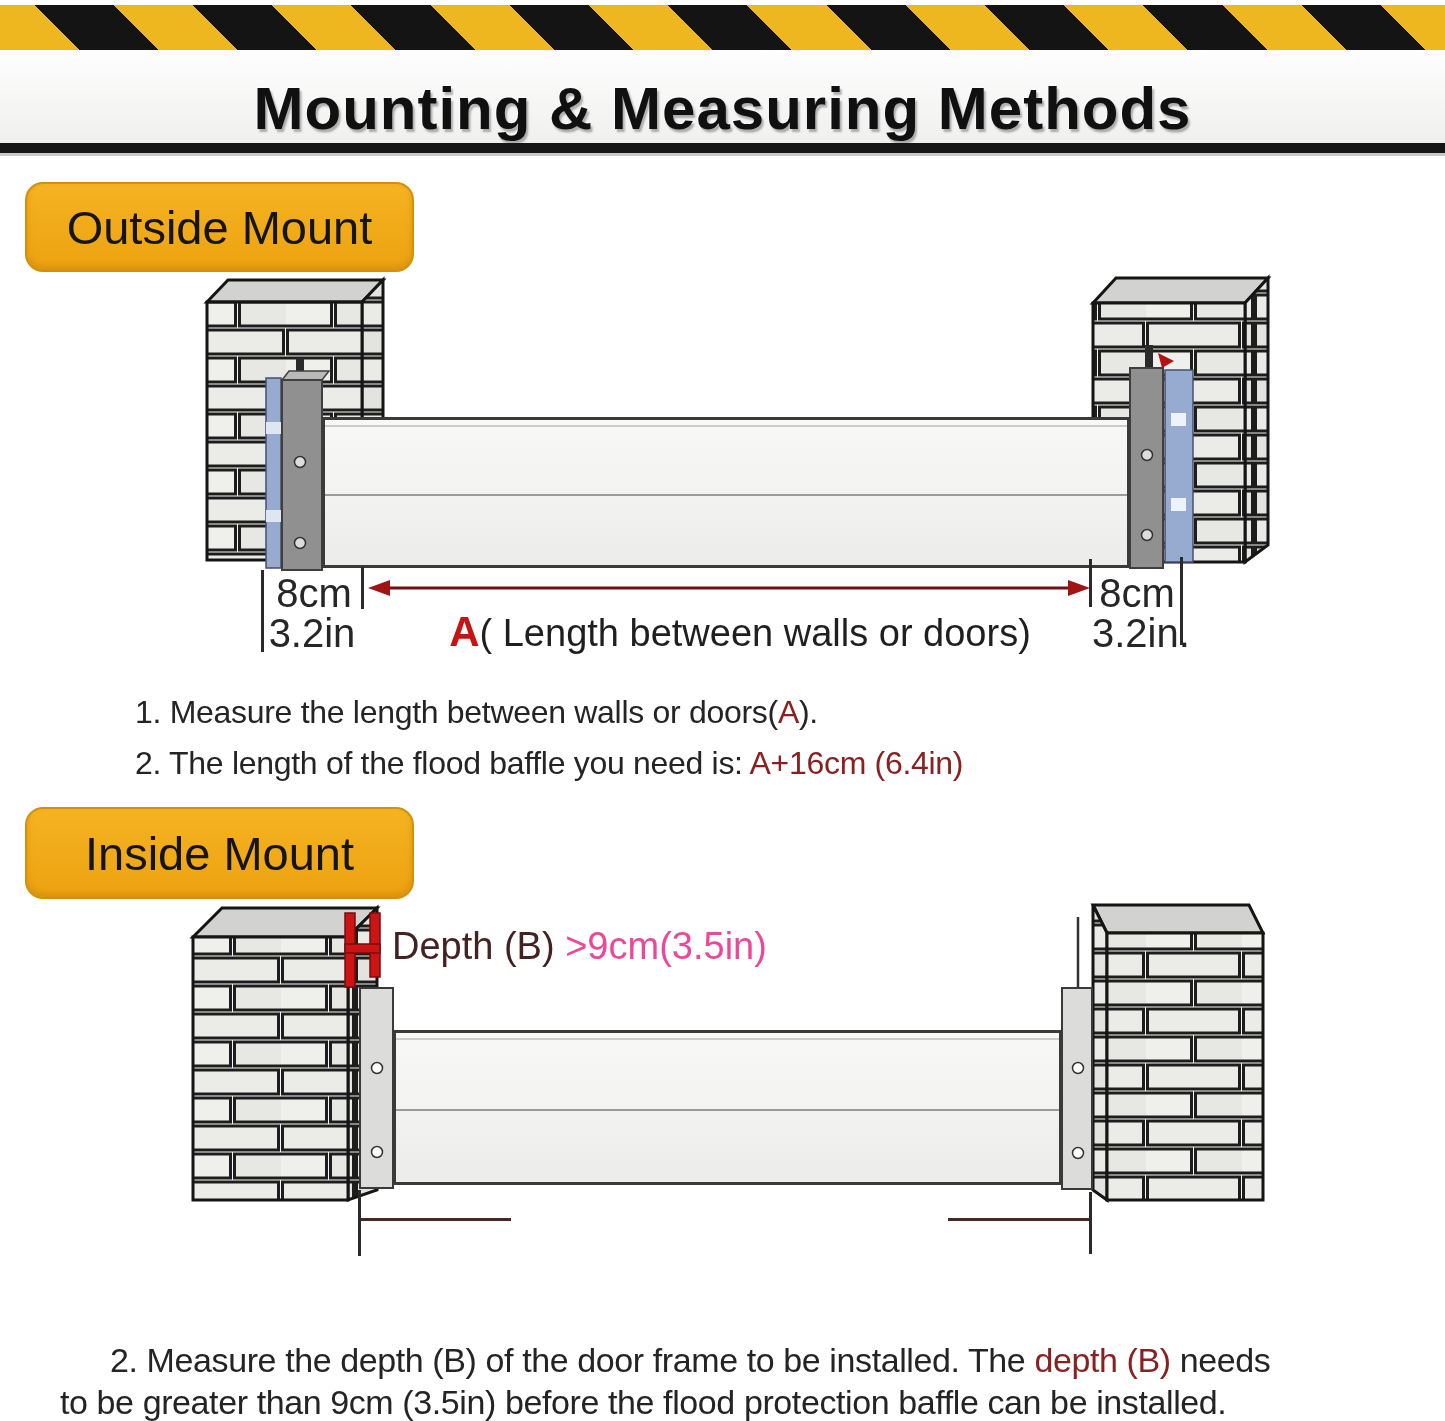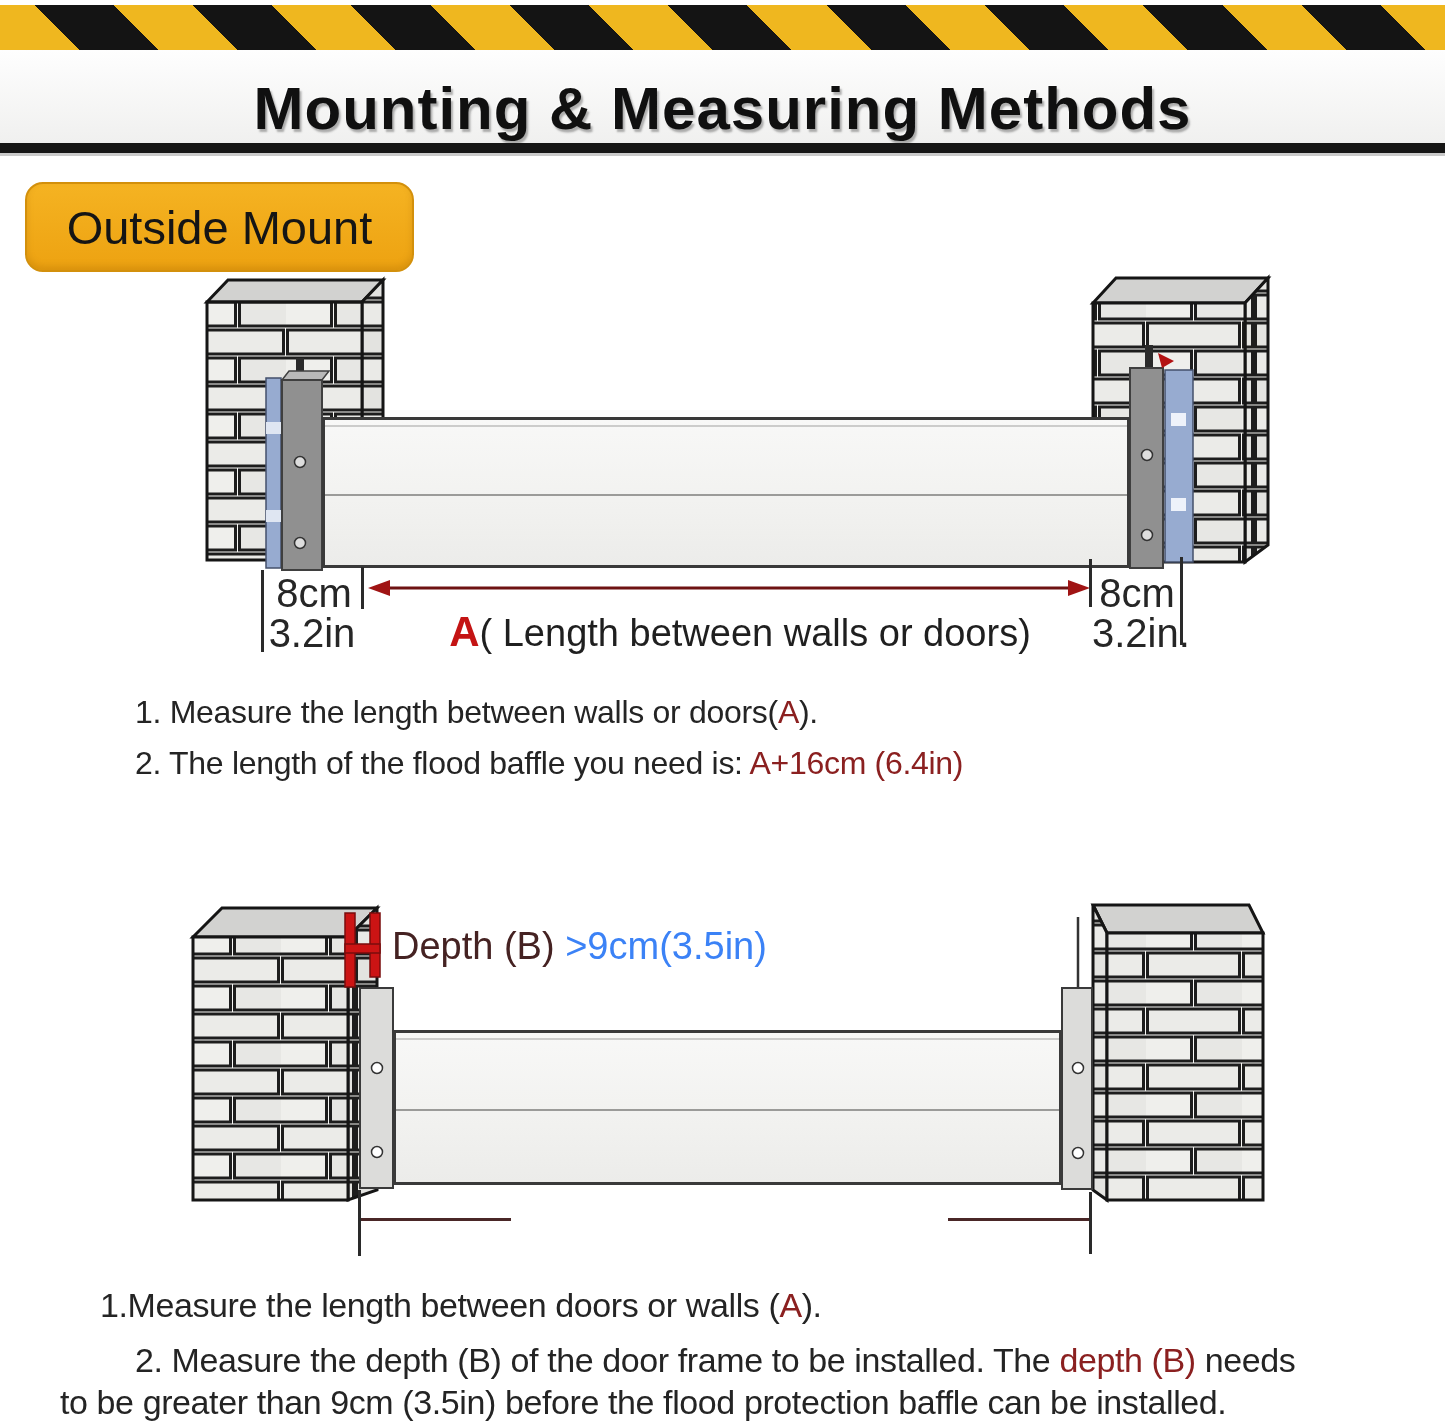--- a/index.html
+++ b/index.html
@@ -30,21 +30,21 @@
   .baffle .split{position:absolute;left:0;right:0;height:2px;background:#9b9b99;}
 
   
   .tick{background:#2a2a2a;width:3px;}
   .dimseg{background:#4a2727;height:3px;}
   .dimtxt{font-size:40px;color:#262626;text-align:center;line-height:1.0;}
   .measure-label{font-size:38px;color:#1f1f1f;text-align:center;white-space:nowrap;}
   .redA{color:#c41414;font-weight:700;font-size:42px;}
   .maroon{color:#8b2020;}
   .darkmaroon{color:#452222;}
-  .redtxt{color:#3b82f6;}
+  .redtxt{color:#ec4899;}
 
   .instr{font-size:32px;color:#242424;white-space:nowrap;letter-spacing:-0.3px;}
   .instr2{font-size:34px;color:#242424;white-space:nowrap;letter-spacing:-0.4px;}
   .depthlbl{font-size:38px;white-space:nowrap;}
 </style>
 </head>
 <body>
 
 <div class="page">
 
@@ -127,20 +127,23 @@
   <div class="abs dimtxt" style="left:1092px;top:613px;width:92px;">3.2in.</div>
   <div class="abs tick" style="left:1180px;top:557px;height:88px;"></div>
 
   <div class="abs instr" style="left:135px;top:694px;">
     <span>1. Measure the length between walls or doors(</span><span class="maroon">A</span><span>).</span>
   </div>
   <div class="abs instr" style="left:135px;top:745px;">
     <span>2. The length of the flood baffle you need is: </span><span class="maroon">A+16cm (6.4in)</span>
   </div>
 
+  <div class="abs ylabel" style="left:25px;top:807px;height:88px;">
+    <span>Inside Mount</span>
+  </div>
 
   <svg class="abs" style="left:185px;top:900px;" width="215" height="305">
     <polygon points="8,37 37,8 192,8 163,37" fill="#d2d2d0" stroke="#151515" stroke-width="3"></polygon>
     <polygon points="163,37 192,8 192,290 163,300" fill="url(#brickside)" stroke="#151515" stroke-width="3"></polygon>
     <rect x="8" y="37" width="155" height="263" fill="url(#brick)" stroke="#151515" stroke-width="3"></rect>
     <rect x="160" y="13" width="10" height="74" fill="#cc1414" stroke="#7a0d0d" stroke-width="1.5"></rect>
     <rect x="185" y="13" width="10" height="64" fill="#cc1414" stroke="#7a0d0d" stroke-width="1.5"></rect>
     <rect x="160" y="44" width="35" height="9" fill="#cc1414" stroke="#7a0d0d" stroke-width="1.5"></rect>
     <rect x="175" y="88" width="33" height="200" fill="#dcdcda" stroke="#3a3a3a" stroke-width="2"></rect>
     <circle cx="192" cy="168" r="5.5" fill="#ffffff" stroke="#333" stroke-width="1.5"></circle>
@@ -164,23 +167,20 @@
   <div class="abs baffle" style="left:393px;top:1030px;width:669px;height:155px;">
     <div class="lip"></div>
     <div class="split" style="top:76px;"></div>
   </div>
 
   <div class="abs tick" style="left:358px;top:1190px;height:66px;"></div>
   <div class="abs dimseg" style="left:361px;top:1218px;width:150px;"></div>
   <div class="abs dimseg" style="left:948px;top:1218px;width:143px;"></div>
   <div class="abs tick" style="left:1089px;top:1192px;height:62px;"></div>
 
-  <div class="abs instr2" style="left:100px;top:1286px;">
-    <span>1.Measure the length between doors or walls (</span><span class="maroon">A</span><span>).</span>
-  </div>
-  <div class="abs instr2" style="left:110px;top:1341px;margin-left:25px;">
+  <div class="abs instr2" style="left:110px;top:1341px;">
     <span>2. Measure the depth (B) of the door frame to be installed. The </span><span class="maroon">depth (B)</span><span> needs</span>
   </div>
   <div class="abs instr2" style="left:60px;top:1383px;">
     <span>to be greater than 9cm (3.5in) before the flood protection baffle can be installed.</span>
   </div>
 
 </div>
 
 </body></html>

